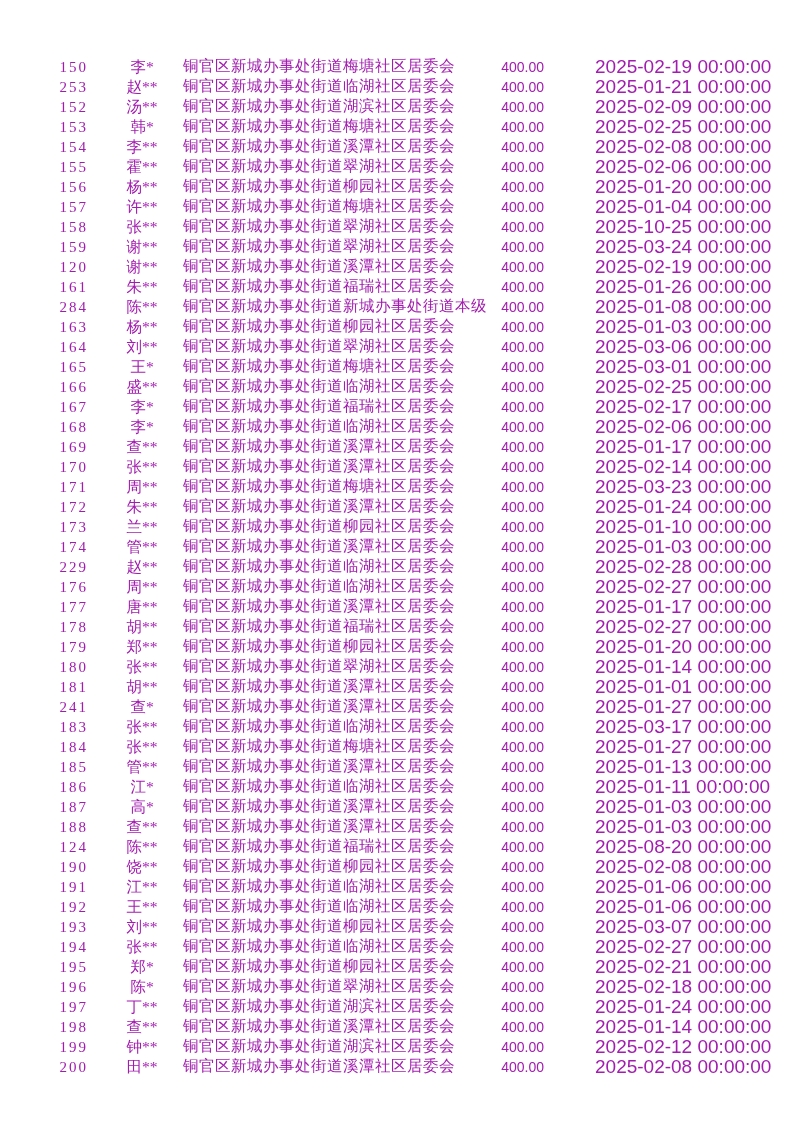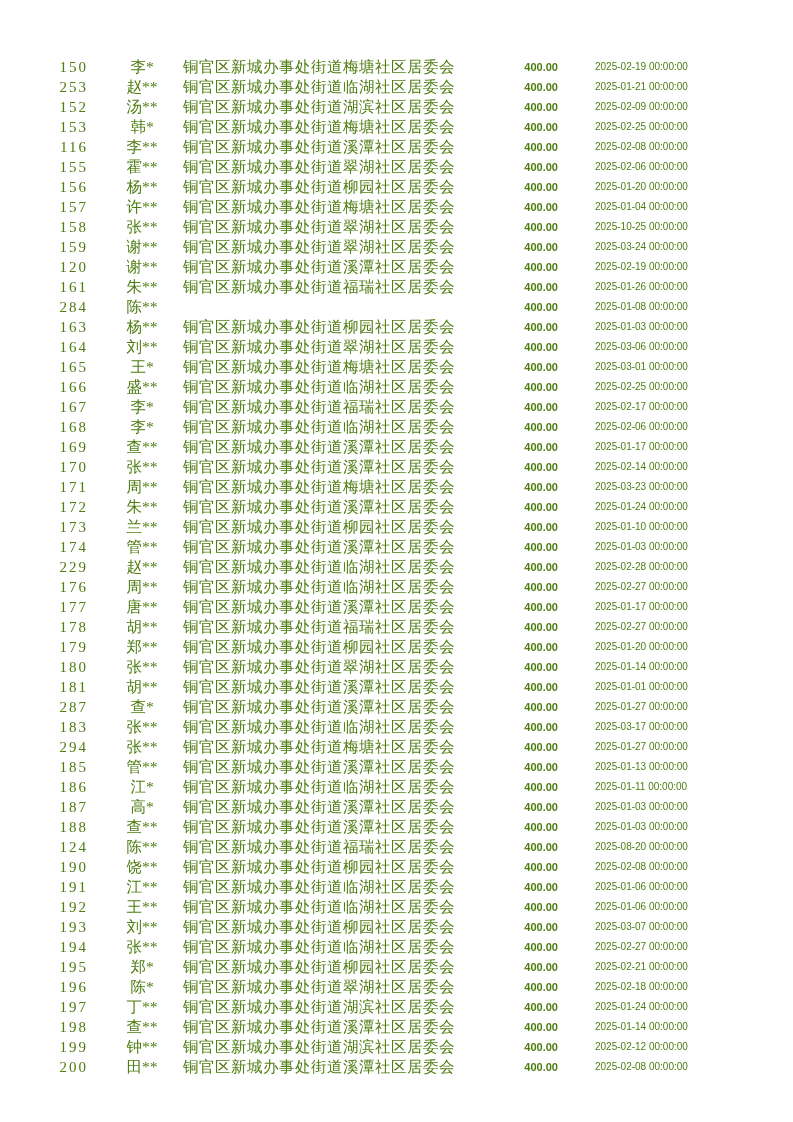--- a/index.html
+++ b/index.html
@@ -7,21 +7,21 @@
     padding: 0;
     background: #ffffff;
   }
   .page {
     position: relative;
     width: 793px;
     height: 1122px;
     background: #ffffff;
     overflow: hidden;
     font-family: "Liberation Serif", "DejaVu Serif", serif;
-    color: #4d7c0f;
+    color: #a21caf;
   }
   .table {
     position: absolute;
     left: 0;
     top: 57px;
     width: 793px;
   }
   .row {
     position: relative;
     height: 20px;
@@ -46,38 +46,37 @@
     left: 100px;
     width: 84px;
     text-align: center;
     font-family: "Liberation Serif", "DejaVu Serif", serif;
     font-size: 15.5px;
   }
   .cell.org {
     left: 183px;
     width: 392px;
     text-align: left;
-    font-family: Liberation Serif, serif;
+    font-family: Liberation Mono, monospace;
     font-size: 15.5px;
     letter-spacing: 0.5px;
   }
   .cell.amount {
-    left: 478px;
+    left: 464px;
     width: 80px;
     text-align: right;
     font-family: "Liberation Sans", "DejaVu Sans", sans-serif;
-    font-size: 11px;
-    font-weight: bold;
+    font-size: 14px;
   }
   .cell.date {
     left: 595px;
     width: 150px;
     text-align: left;
     font-family: "Liberation Sans", "DejaVu Sans", sans-serif;
-    font-size: 10px;
+    font-size: 19px;
   }
 </style>
 </head>
 <body>
 
 <div class="page">
   <div class="table" id="payment-table">
   <div class="row">
     <span class="cell no">150</span>
     <span class="cell name">李*</span>
@@ -104,21 +103,21 @@
 
   <div class="row">
     <span class="cell no">153</span>
     <span class="cell name">韩*</span>
     <span class="cell org">铜官区新城办事处街道梅塘社区居委会</span>
     <span class="cell amount">400.00</span>
     <span class="cell date">2025-02-25 00:00:00</span>
   </div>
 
   <div class="row">
-    <span class="cell no">116</span>
+    <span class="cell no">154</span>
     <span class="cell name">李**</span>
     <span class="cell org">铜官区新城办事处街道溪潭社区居委会</span>
     <span class="cell amount">400.00</span>
     <span class="cell date">2025-02-08 00:00:00</span>
   </div>
 
   <div class="row">
     <span class="cell no">155</span>
     <span class="cell name">霍**</span>
     <span class="cell org">铜官区新城办事处街道翠湖社区居委会</span>
@@ -170,20 +169,21 @@
     <span class="cell no">161</span>
     <span class="cell name">朱**</span>
     <span class="cell org">铜官区新城办事处街道福瑞社区居委会</span>
     <span class="cell amount">400.00</span>
     <span class="cell date">2025-01-26 00:00:00</span>
   </div>
 
   <div class="row">
     <span class="cell no">284</span>
     <span class="cell name">陈**</span>
+    <span class="cell org">铜官区新城办事处街道新城办事处街道本级</span>
     <span class="cell amount">400.00</span>
     <span class="cell date">2025-01-08 00:00:00</span>
   </div>
 
   <div class="row">
     <span class="cell no">163</span>
     <span class="cell name">杨**</span>
     <span class="cell org">铜官区新城办事处街道柳园社区居委会</span>
     <span class="cell amount">400.00</span>
     <span class="cell date">2025-01-03 00:00:00</span>
@@ -327,37 +327,37 @@
 
   <div class="row">
     <span class="cell no">181</span>
     <span class="cell name">胡**</span>
     <span class="cell org">铜官区新城办事处街道溪潭社区居委会</span>
     <span class="cell amount">400.00</span>
     <span class="cell date">2025-01-01 00:00:00</span>
   </div>
 
   <div class="row">
-    <span class="cell no">287</span>
+    <span class="cell no">241</span>
     <span class="cell name">查*</span>
     <span class="cell org">铜官区新城办事处街道溪潭社区居委会</span>
     <span class="cell amount">400.00</span>
     <span class="cell date">2025-01-27 00:00:00</span>
   </div>
 
   <div class="row">
     <span class="cell no">183</span>
     <span class="cell name">张**</span>
     <span class="cell org">铜官区新城办事处街道临湖社区居委会</span>
     <span class="cell amount">400.00</span>
     <span class="cell date">2025-03-17 00:00:00</span>
   </div>
 
   <div class="row">
-    <span class="cell no">294</span>
+    <span class="cell no">184</span>
     <span class="cell name">张**</span>
     <span class="cell org">铜官区新城办事处街道梅塘社区居委会</span>
     <span class="cell amount">400.00</span>
     <span class="cell date">2025-01-27 00:00:00</span>
   </div>
 
   <div class="row">
     <span class="cell no">185</span>
     <span class="cell name">管**</span>
     <span class="cell org">铜官区新城办事处街道溪潭社区居委会</span>

